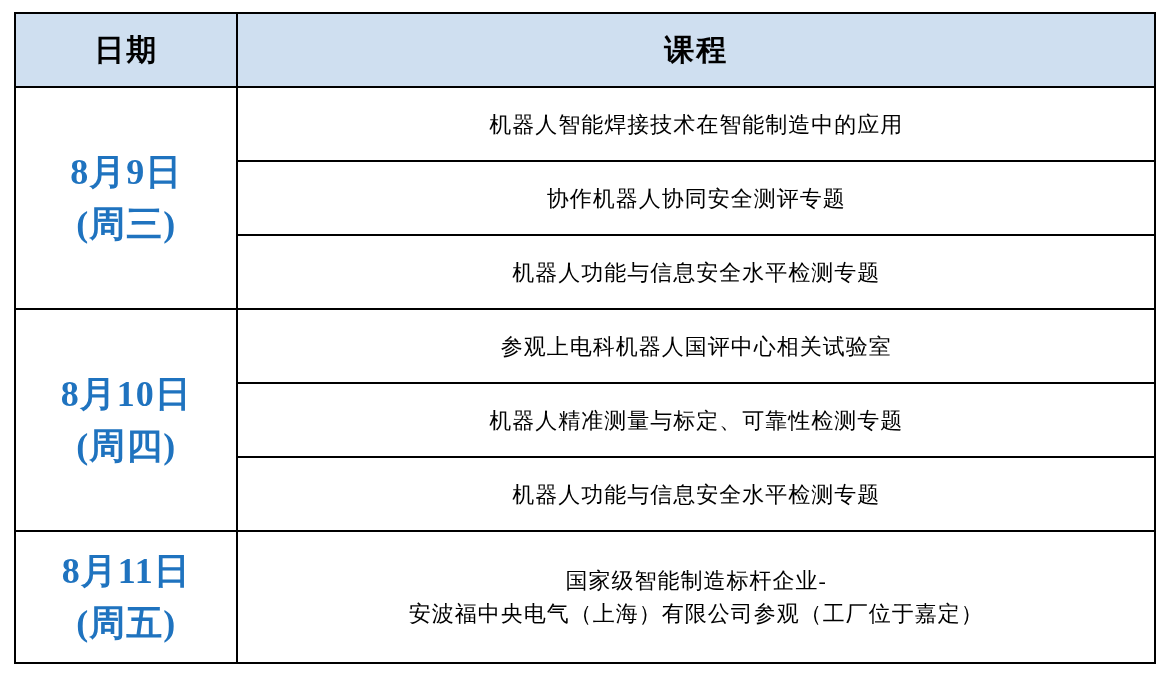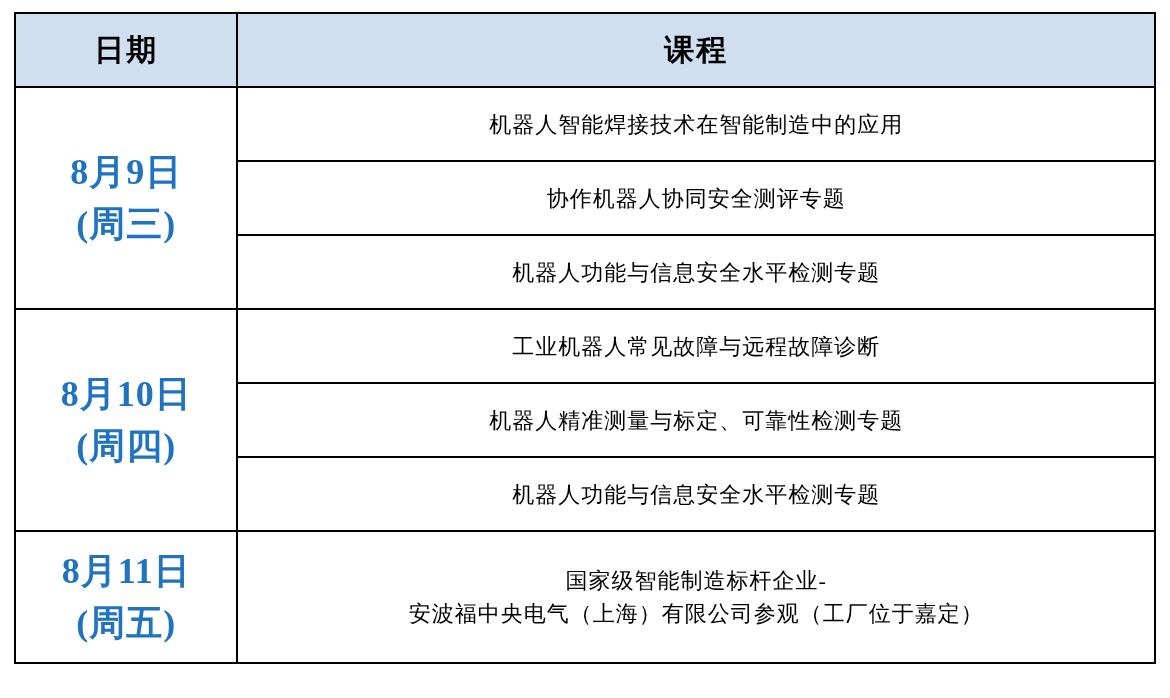--- a/index.html
+++ b/index.html
@@ -110,21 +110,21 @@
           <span class="line">机器人功能与信息安全水平检测专题</span>
         </td>
       </tr>
 
       <tr>
         <td class="date-cell" rowspan="3">
           <span class="d-main">8月10日</span>
           <span class="d-sub">(周四)</span>
         </td>
         <td class="course-cell">
-          <span class="line">工业机器人常见故障与远程故障诊断</span>
+          <span class="line">参观上电科机器人国评中心相关试验室</span>
         </td>
       </tr>
       <tr>
         <td class="course-cell">
           <span class="line">机器人精准测量与标定、可靠性检测专题</span>
         </td>
       </tr>
       <tr>
         <td class="course-cell">
           <span class="line">机器人功能与信息安全水平检测专题</span>

